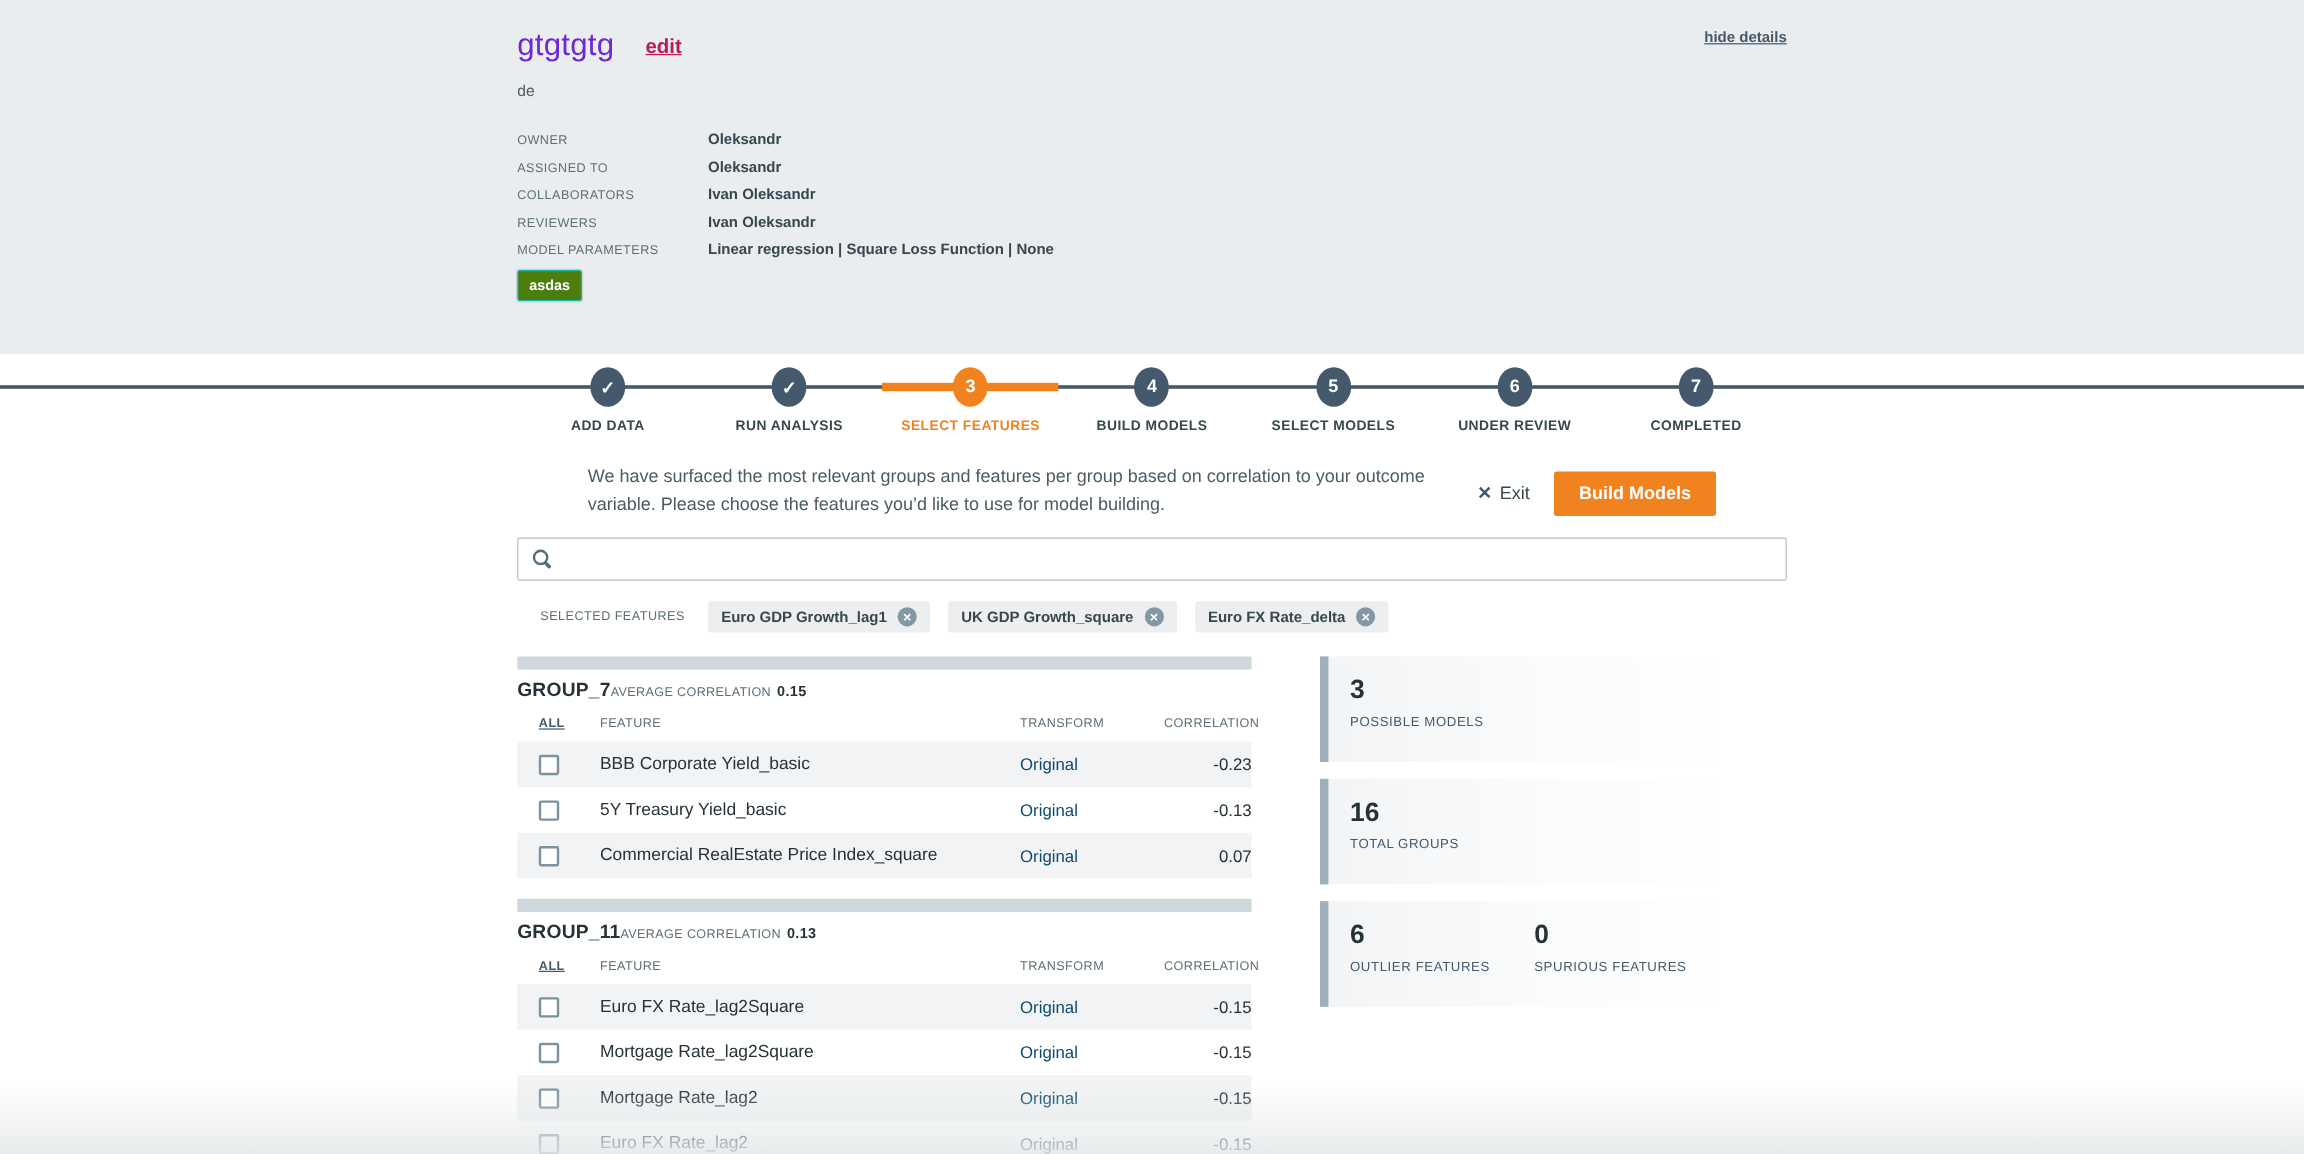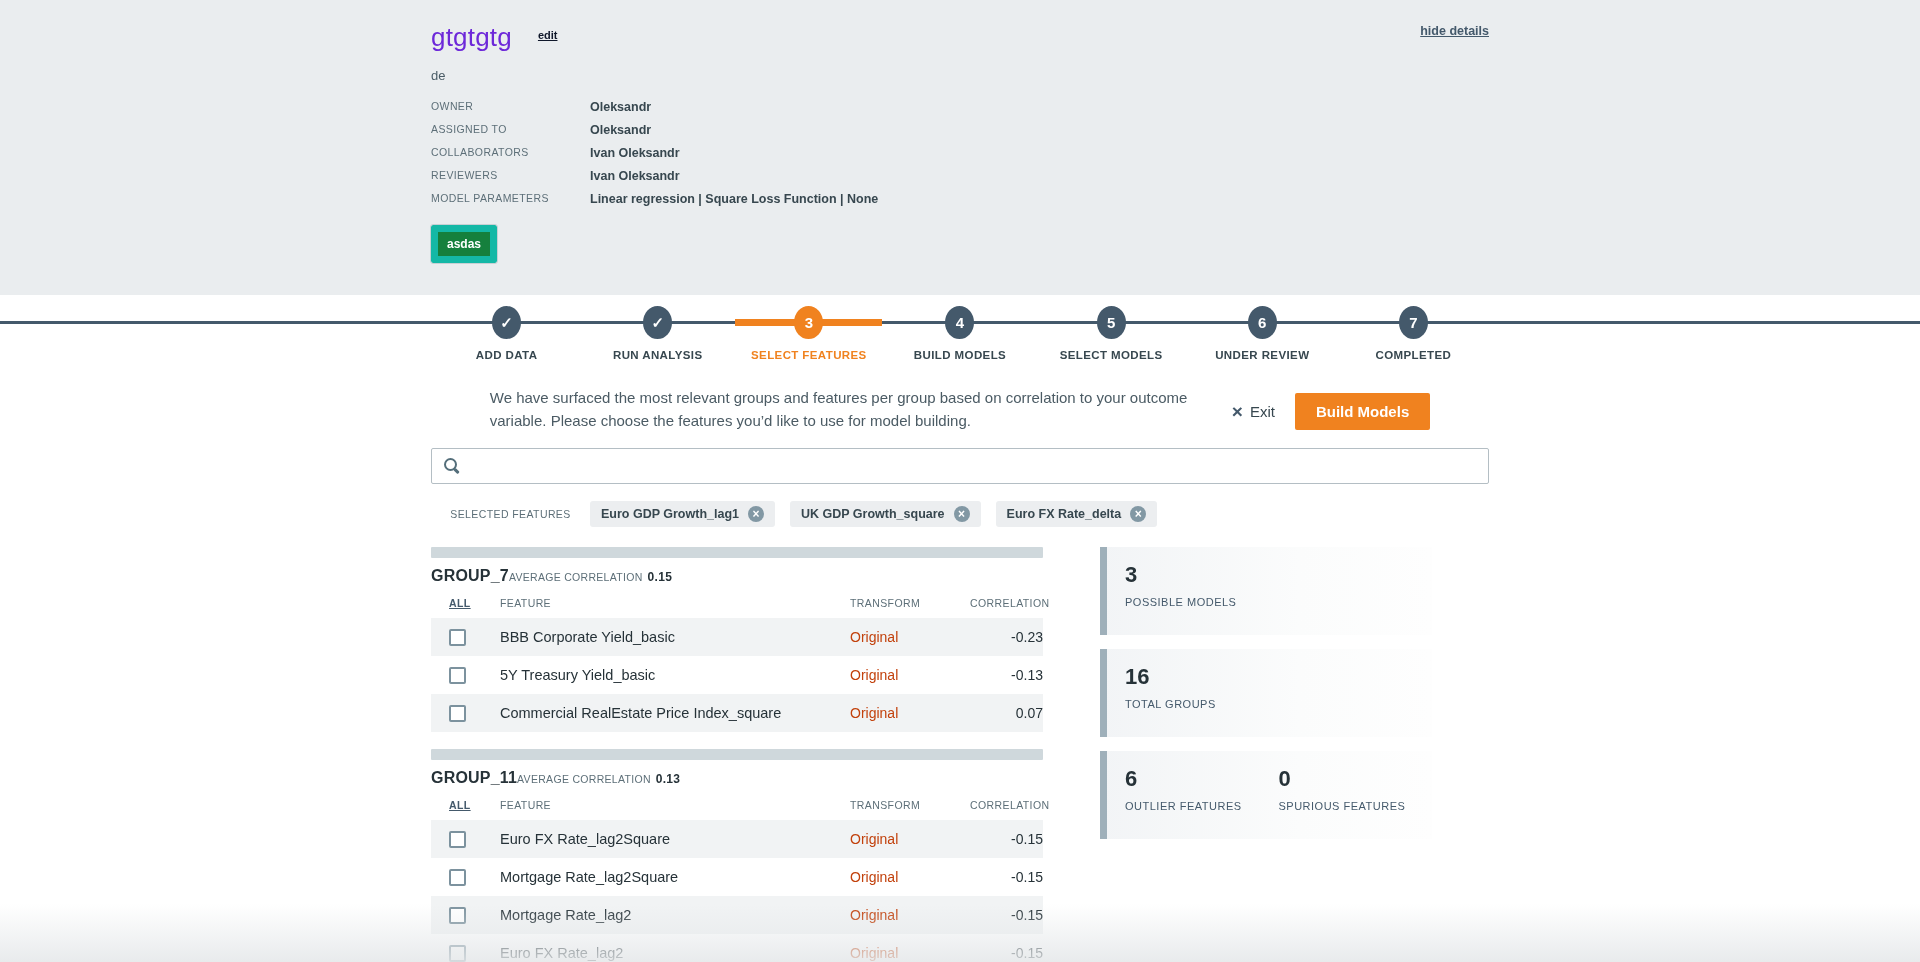--- a/index.html
+++ b/index.html
@@ -11,38 +11,38 @@
     position: relative;
   }
   .container { width: 1058px; margin: 0 auto; }
 
   
   .page-header { background: #eaedef; height: 295px; }
   .header-inner { position: relative; padding-top: 22px; }
   .title-row { display: flex; align-items: flex-start; }
   .page-title { font-size: 26px; font-weight: normal; color: #6d28d9; letter-spacing: 0.2px; }
   .edit-link {
-    margin-left: 26px; margin-top: 7px; font-size: 11px; font-weight: bold;
-    color: #0f172a; text-decoration: underline; cursor: pointer;
+    margin-left: 26px; margin-top: 7px; font-size: 17px; font-weight: bold;
+    color: #be185d; text-decoration: underline; cursor: pointer;
   }
   .hide-details-link {
     position: absolute; right: 0; top: 24px; font-size: 12.5px; font-weight: bold;
     color: #44596b; text-decoration: underline; cursor: pointer;
   }
   .subtitle { margin-top: 15px; font-size: 13px; color: #4a5c66; }
   .due-line { margin-top: 12px; font-size: 13.5px; font-weight: bold; color: #44596b; letter-spacing: 0.2px; }
   .due-line .sep { margin: 0 11px; color: #44596b; }
   .meta-list { margin-top: 17px; }
-  .meta-row { display: flex; height: 23px; align-items: flex-start; }
+  .meta-row { display: flex; height: 23px; align-items: flex-end; }
   .meta-label { width: 159px; font-size: 10.5px; color: #5d6f78; letter-spacing: 0.4px; }
   .meta-value { font-size: 12.5px; font-weight: bold; color: #37474f; }
   .tag-badge {
-    display: inline-block; margin-top: 10px; background: #15803d; color: #fff;
+    display: inline-block; margin-top: 10px; background: #4d7c0f; color: #fff;
     font-size: 12px; font-weight: bold; padding: 5px 9px; border-radius: 2px; cursor: pointer;
-    border: 7px solid #14b8a6; outline: 1px solid #c8d0d4;
+    border: 1px solid #14b8a6; outline: 1px solid #c8d0d4;
   }
 
   
   .stepper { position: relative; height: 80px; margin-top: 0; }
   .stepper-line { position: absolute; left: 0; right: 0; top: 26px; height: 3px; background: #44596b; }
   .steps { display: flex; position: relative; }
   .step { flex: 1; text-align: center; position: relative; cursor: pointer; }
   .step .seg { position: absolute; left: 2px; right: 2px; top: 24px; height: 7px; background: #f0821f; }
   .step-circle {
     position: relative; z-index: 2; width: 29px; height: 33px; margin: 11px auto 0;
@@ -117,21 +117,21 @@
   .c-feat { width: 350px; }
   .c-trans { width: 120px; }
   .c-corr { width: 73px; text-align: right; }
   .col-all { text-decoration: underline; font-weight: bold; color: #44596b; cursor: pointer; }
   .frow { display: flex; align-items: center; height: 38px; font-size: 14.5px; color: #263238; }
   .frow:nth-child(odd) { background: #f1f3f4; }
   .checkbox {
     display: inline-block; width: 17px; height: 17px; background: #fff;
     border: 2px solid #7c929e; border-radius: 2px; cursor: pointer; vertical-align: middle;
   }
-  .frow .c-trans { font-size: 14px; color: #c2410c; }
+  .frow .c-trans { font-size: 14px; color: #0c4a6e; }
   .frow .c-corr { font-size: 14px; color: #263238; }
 
   
   .stat-card {
     display: flex; height: 88px; margin-bottom: 14px;
     background: linear-gradient(90deg, #f2f4f6 0%, #fbfcfc 60%, #fefefe 100%);
   }
   .stat-bar { width: 7px; background: #9fb0ba; }
   .stat-body { display: flex; flex: 1; padding: 15px 0 0 18px; }
   .stat-item { width: 50%; }

